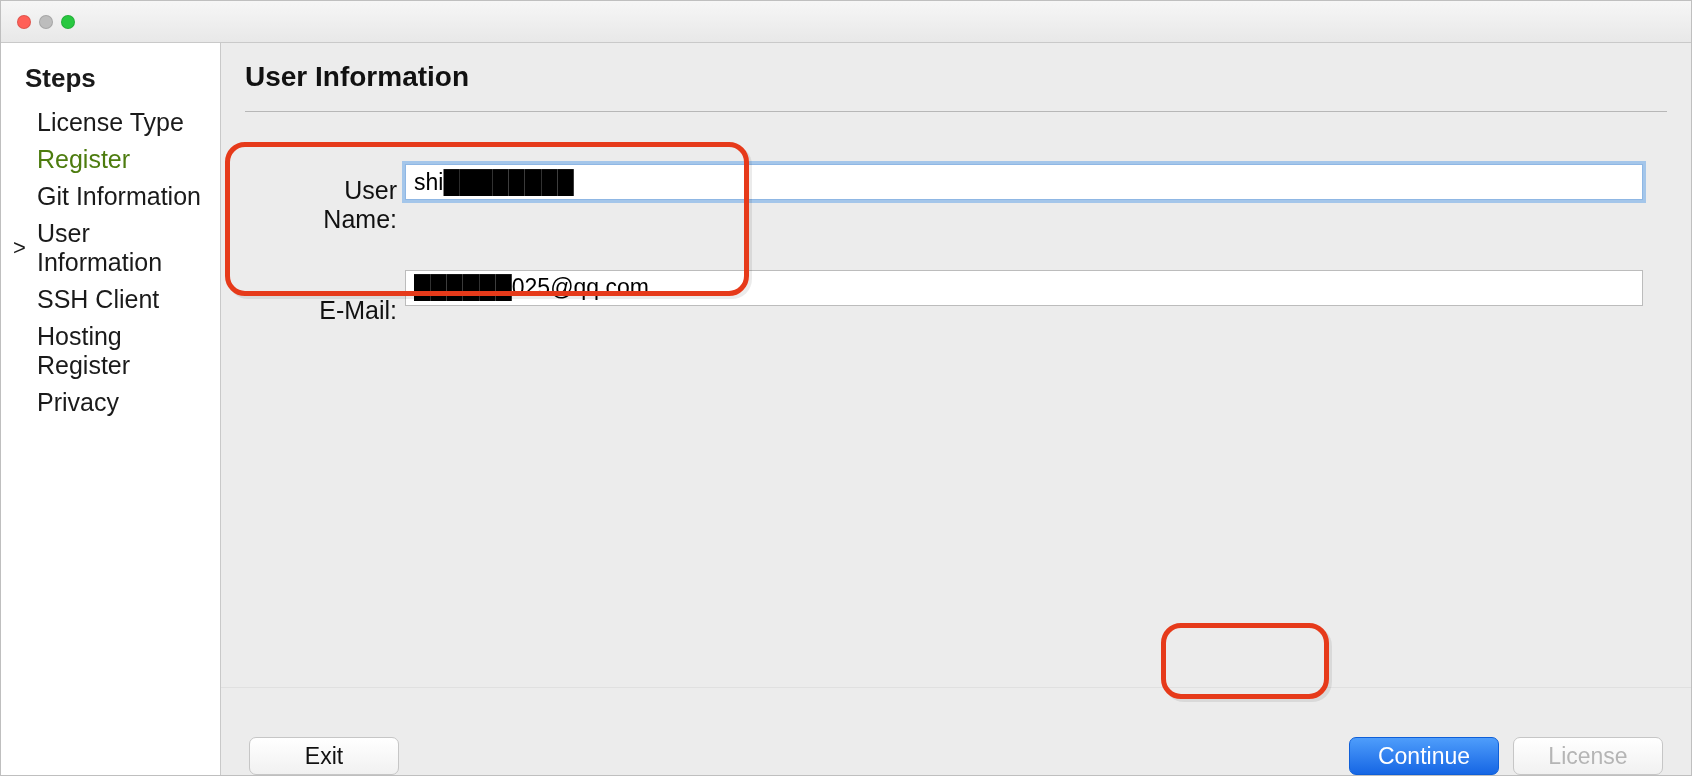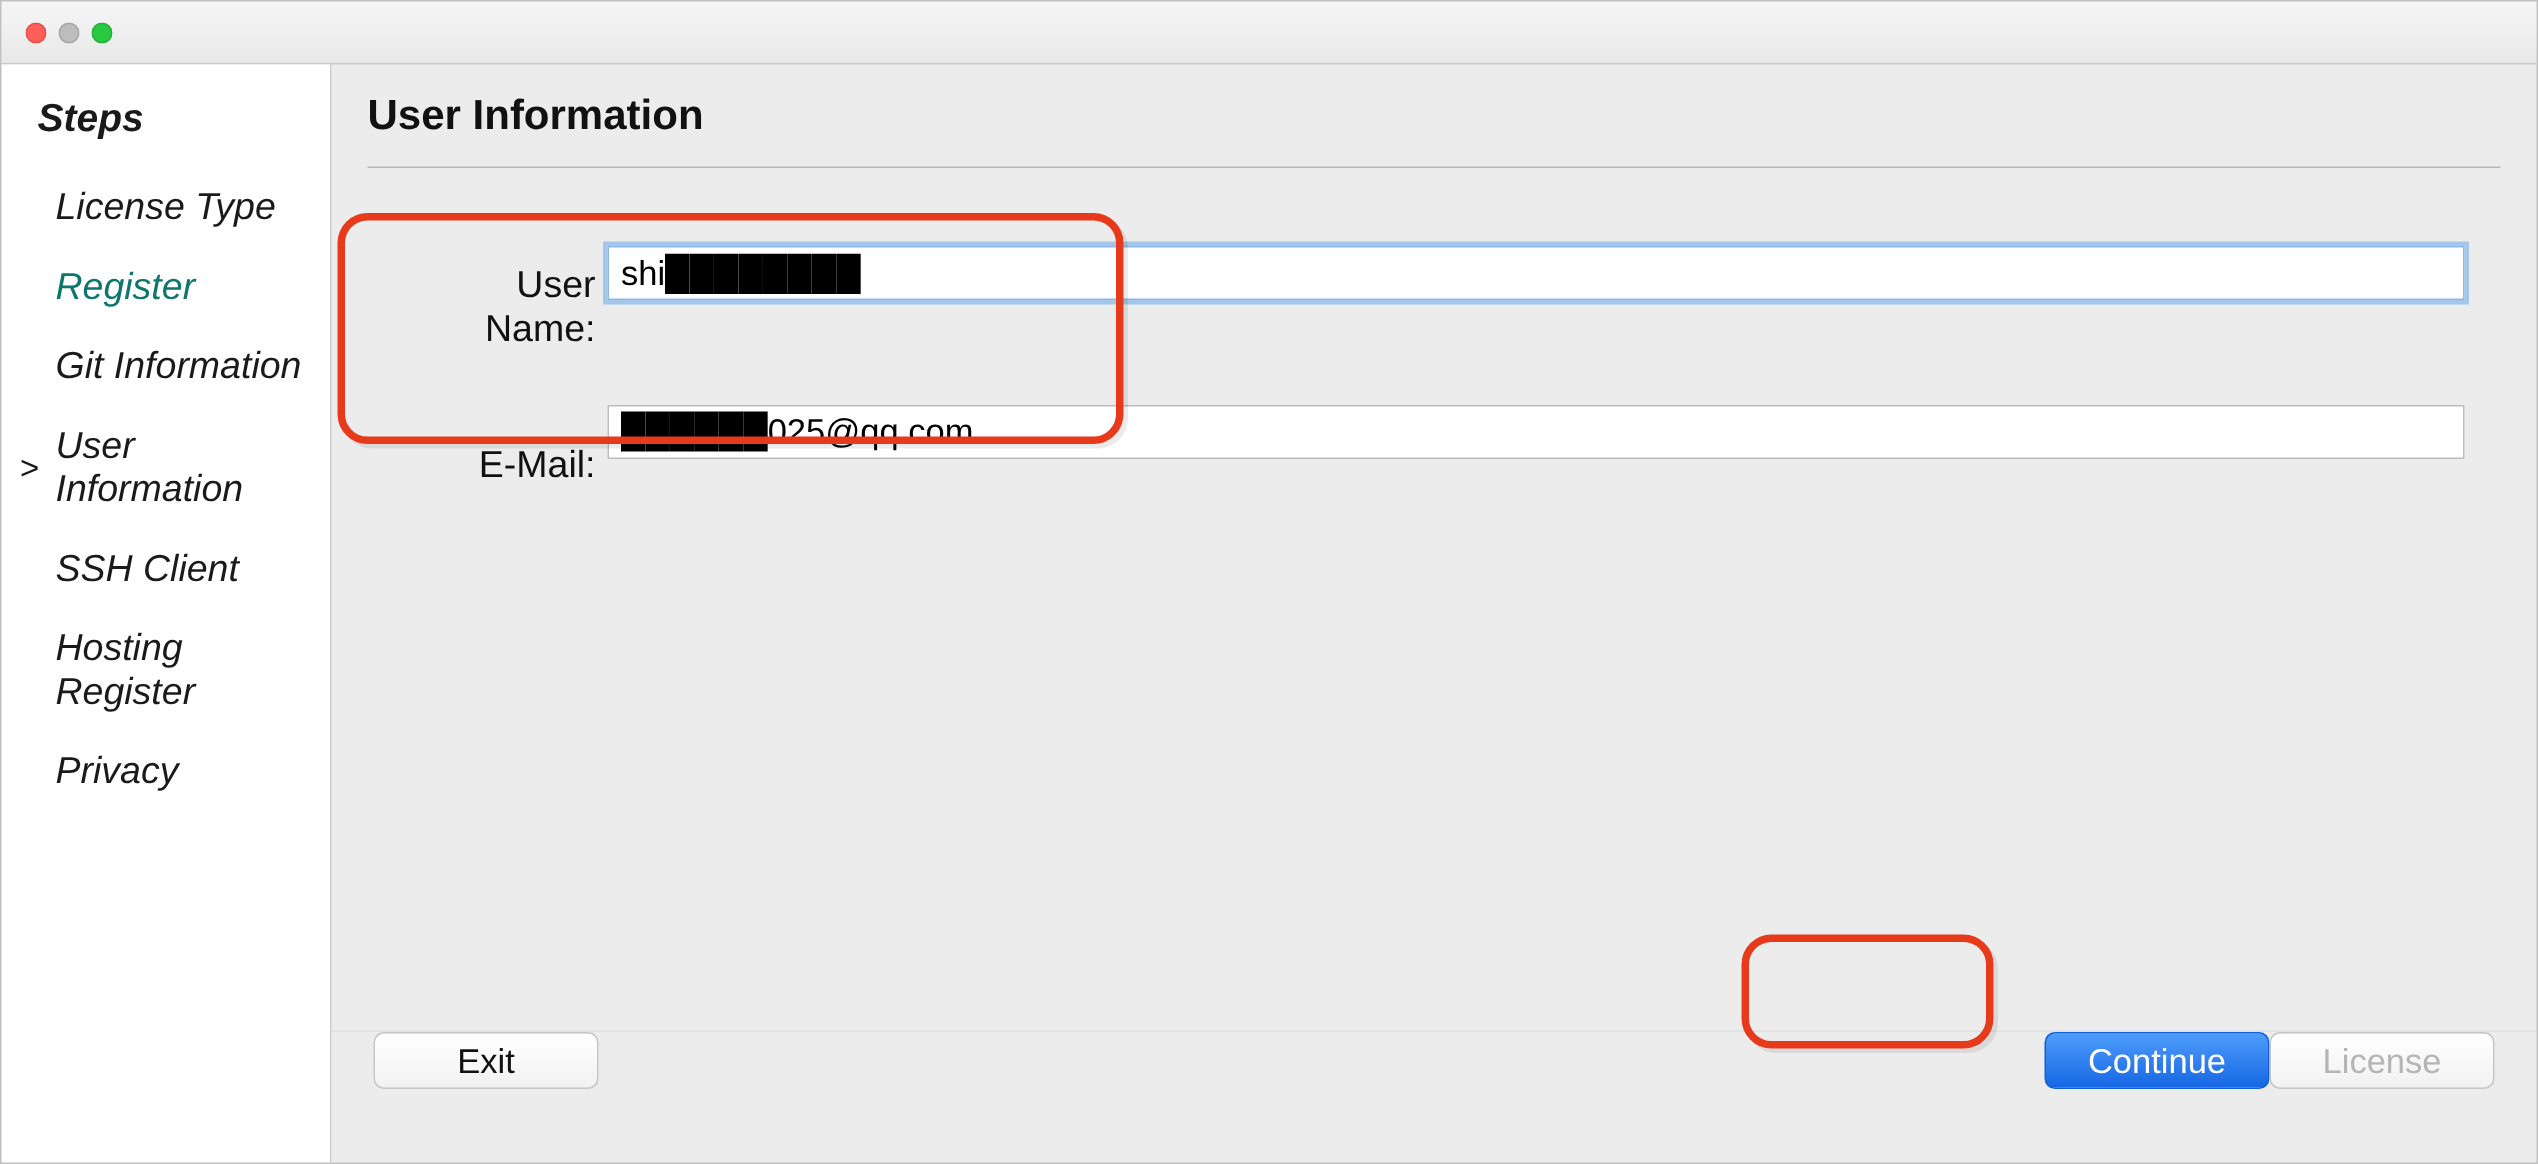--- a/index.html
+++ b/index.html
@@ -27,32 +27,31 @@
 
     .content { display: flex; height: calc(100% - 42px); }
 
     .sidebar {
       width: 220px;
       background: #ffffff;
       border-right: 1px solid #c9c9c9;
       padding: 20px 0 0 24px;
       display: flex;
       flex-direction: column;
-      gap: 24px;
+      gap: 8px;
       font-size: 25px;
       color: #1a1a1a;
-      font-style: italic;
     }
     .sidebar-title { font-weight: 700; font-size: 26px; margin-bottom: 6px; }
     .step-item { display: flex; align-items: center; gap: 6px; padding-left: 12px; }
     .step-item.current::before {
       content: ">"; position: absolute; margin-left: -24px; font-size: 22px;
     }
     .step-item.current { position: relative; }
-    .step-item.disabled { color: #0f766e; }
+    .step-item.disabled { color: #4d7c0f; }
 
     .main {
       flex: 1;
       display: flex;
       flex-direction: column;
       position: relative;
     }
     .main-top {
       flex: 1;
       padding: 18px 24px 0 24px;
@@ -99,22 +98,23 @@
       color: #000000;
     }
     .text-input.focused {
       border: 1px solid #8fb7e4;
       box-shadow: 0 0 0 3px rgba(105,168,233,0.55);
     }
     .button-bar {
       height: 88px;
       border-top: 1px solid rgba(0,0,0,0.05);
       display: flex;
-      align-items: flex-start;
+      align-items: flex-end;
       padding: 0 28px;
+      gap: 14px;
       background: #ececec;
     }
     .spacer { flex: 1; }
     .btn {
       min-width: 150px;
       height: 38px;
       font-size: 23px;
       border-radius: 7px;
       border: 1px solid #c6c6c6;
       background: linear-gradient(#ffffff, #f1f1f1);

